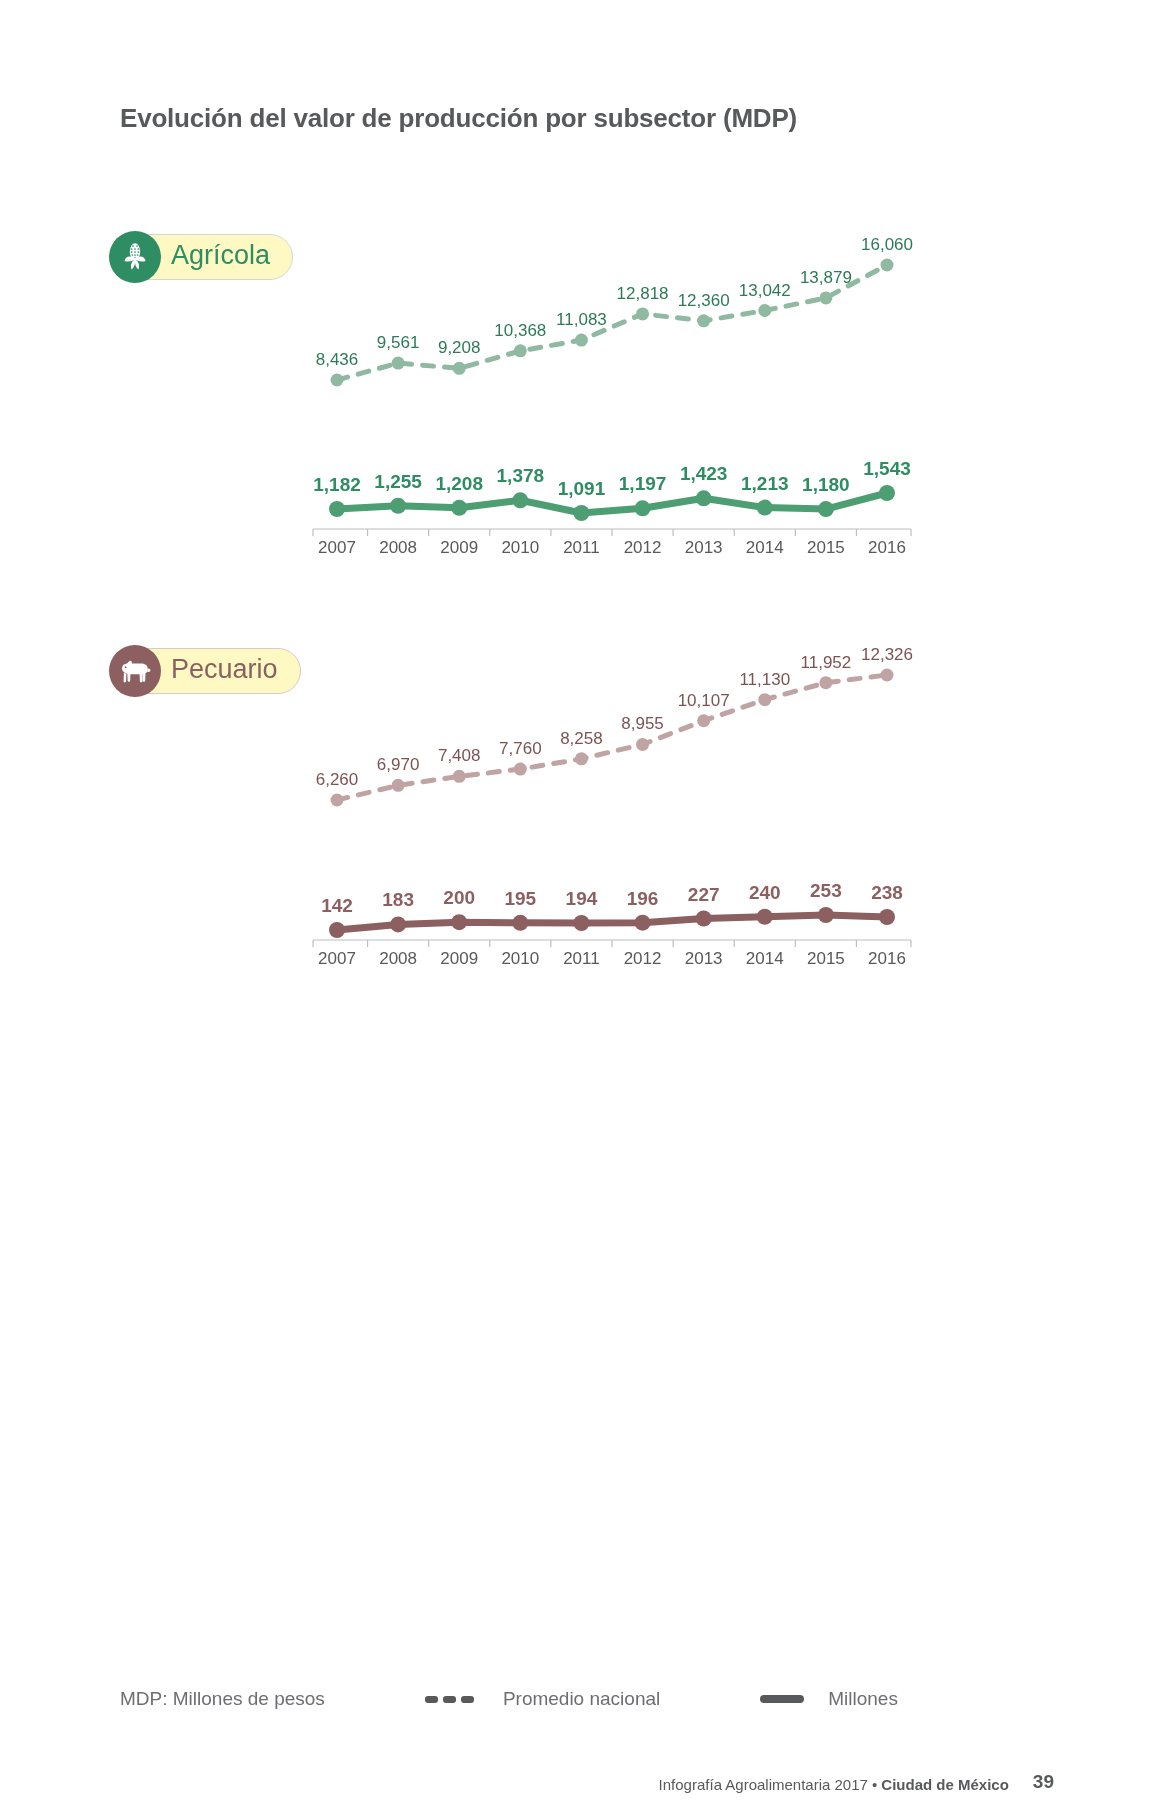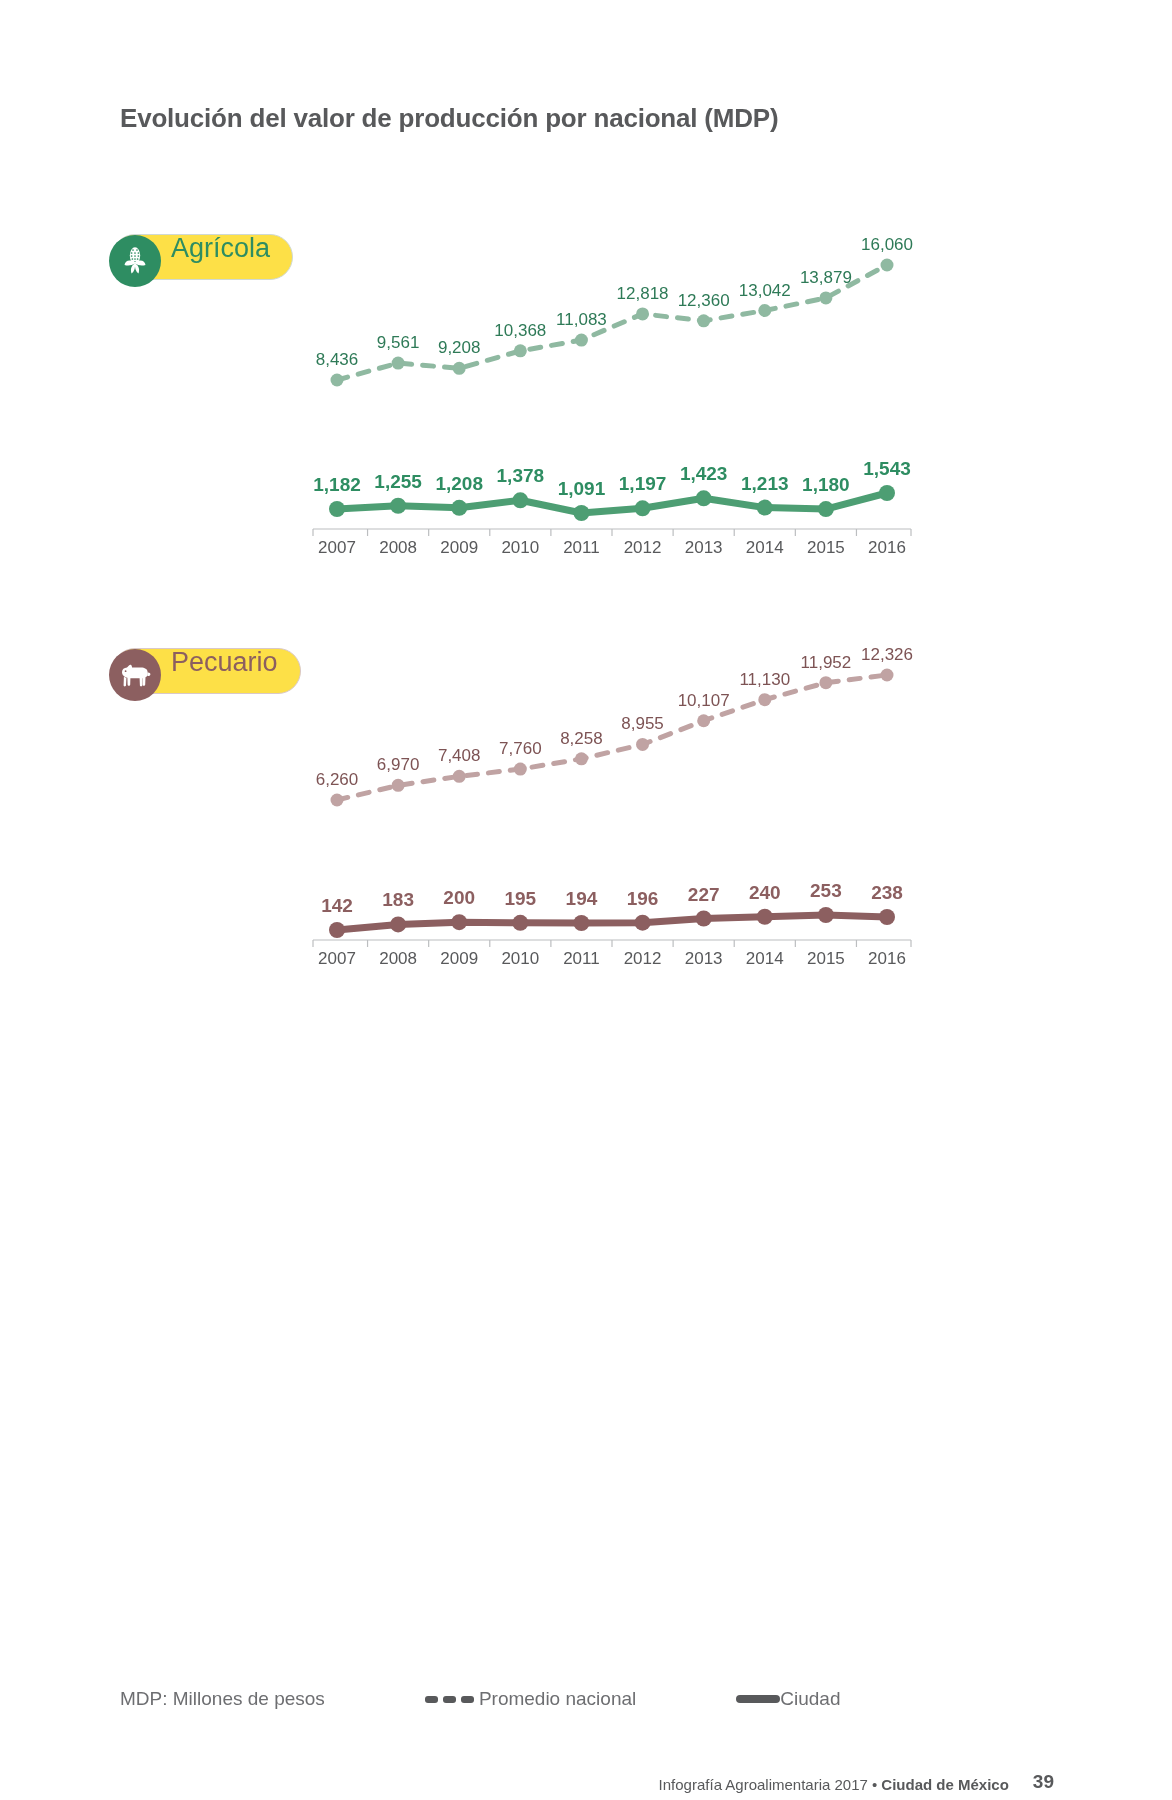--- a/index.html
+++ b/index.html
@@ -16,25 +16,25 @@
   .page-title{
     position:absolute;left:120px;top:103px;
     font-size:26px;font-weight:bold;color:#58595b;
     letter-spacing:-0.2px;
   }
 
   
   .badge{
     position:absolute;
     height:46px;
-    display:flex;
+    display:flex;align-items:center;
     border:1.5px solid #cfd9d4;
     border-radius:24px;
     padding-right:22px;
-    background:#fde047;
+    background:#fef9c3;
     box-sizing:border-box;
   }
   .badge .circ{
     width:52px;height:52px;border-radius:50%;
     margin-left:-4px;margin-right:10px;
     display:flex;align-items:center;justify-content:center;
     flex:0 0 auto;
   }
   .badge .btxt{
     font-size:27px;line-height:1;
@@ -58,41 +58,41 @@
   .lbl-ent{font-size:19px;font-weight:bold;}
   .lbl-year{font-size:17px;fill:#58595b;}
 
   
   .legend{
     position:absolute;left:120px;top:1688px;width:932px;
     display:flex;align-items:center;
   }
   .legend-note{font-size:19px;color:#6d6e71;}
   .legend-item{display:flex;align-items:center;margin-left:100px;}
-  .legend-item .lg-txt{font-size:19px;color:#6d6e71;margin-left:0;}
+  .legend-item .lg-txt{font-size:19px;color:#6d6e71;margin-left:24px;}
   .dashseg{display:flex;align-items:center;}
   .dashseg i{display:block;width:13px;height:7px;border-radius:3px;background:#58595b;margin-right:5px;}
   .solidseg{display:block;width:44px;height:8px;border-radius:4px;background:#58595b;}
 
   
   .footer{
     position:absolute;right:118px;top:1748px;
     display:flex;align-items:flex-end;
     font-size:15px;color:#58595b;
   }
   .footer .f-a{}
   .footer .f-b{font-weight:bold;margin-left:4px;margin-top:28px;}
   .footer .f-pg{font-weight:bold;font-size:19px;margin-left:24px;}
 </style>
 </head>
 <body>
 
 <div class="page">
 
-  <div class="page-title">Evolución del valor de producción por nacional (MDP)</div>
+  <div class="page-title">Evolución del valor de producción por subsector (MDP)</div>
 
   <div class="badge" id="badge-agricola">
     <span class="circ">
       <svg width="34" height="34" viewBox="0 0 34 34" aria-hidden="true">
         <ellipse cx="17" cy="11.5" rx="5.2" ry="8.2" fill="#ffffff"></ellipse>
         <g fill="#2e8d62">
           <circle cx="15" cy="6" r="0.85"></circle>
             <circle cx="19" cy="6" r="0.85"></circle>
           <circle cx="13.6" cy="9" r="0.85"></circle>
             <circle cx="17" cy="9" r="0.85"></circle>
@@ -274,21 +274,21 @@
     <span class="legend-item">
       <span class="dashseg">
           <i></i>
           <i></i>
           <i></i>
         </span>
       <span class="lg-txt">Promedio nacional</span>
     </span>
     <span class="legend-item">
       <span class="solidseg"></span>
-      <span class="lg-txt">Ciudad</span>
+      <span class="lg-txt">Millones</span>
     </span>
   </div>
 
   <div class="footer">
     <span class="f-a">Infografía Agroalimentaria 2017 • </span>
     <span class="f-b">Ciudad de México</span>
     <span class="f-pg">39</span>
   </div>
 
 </div>

